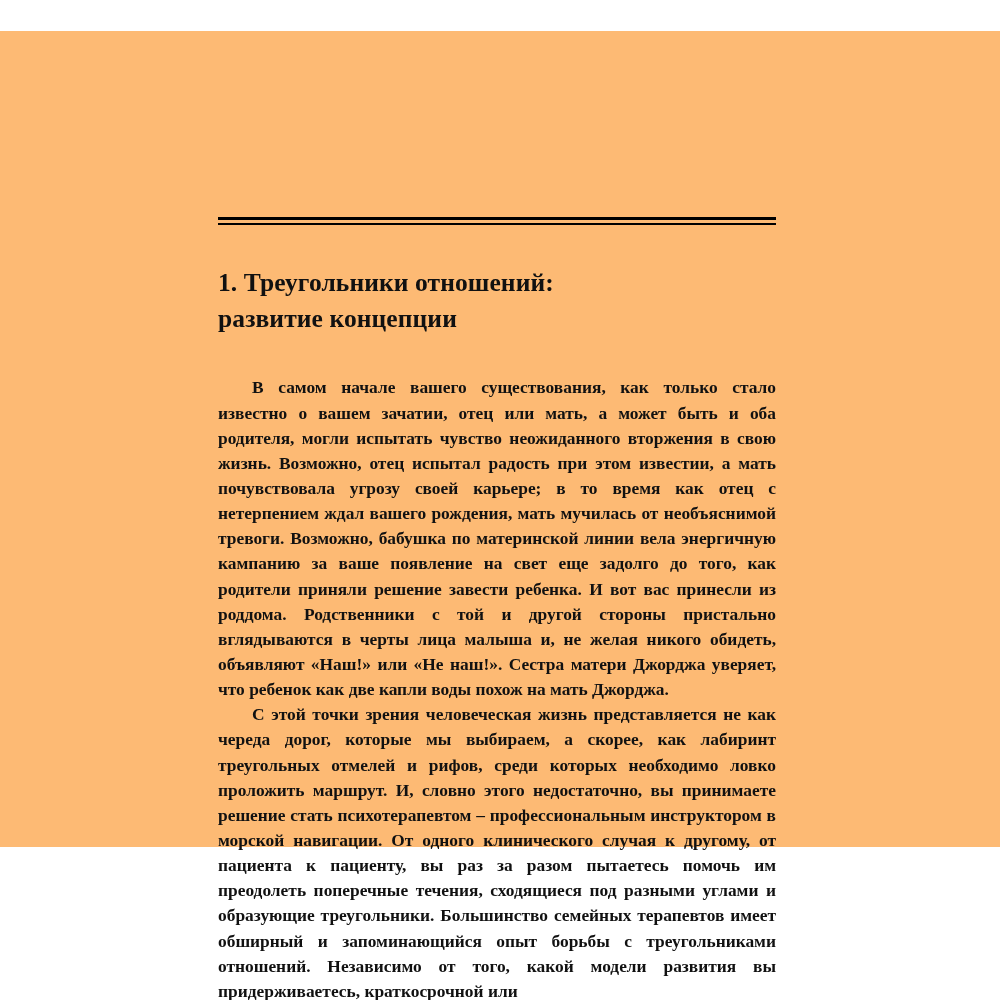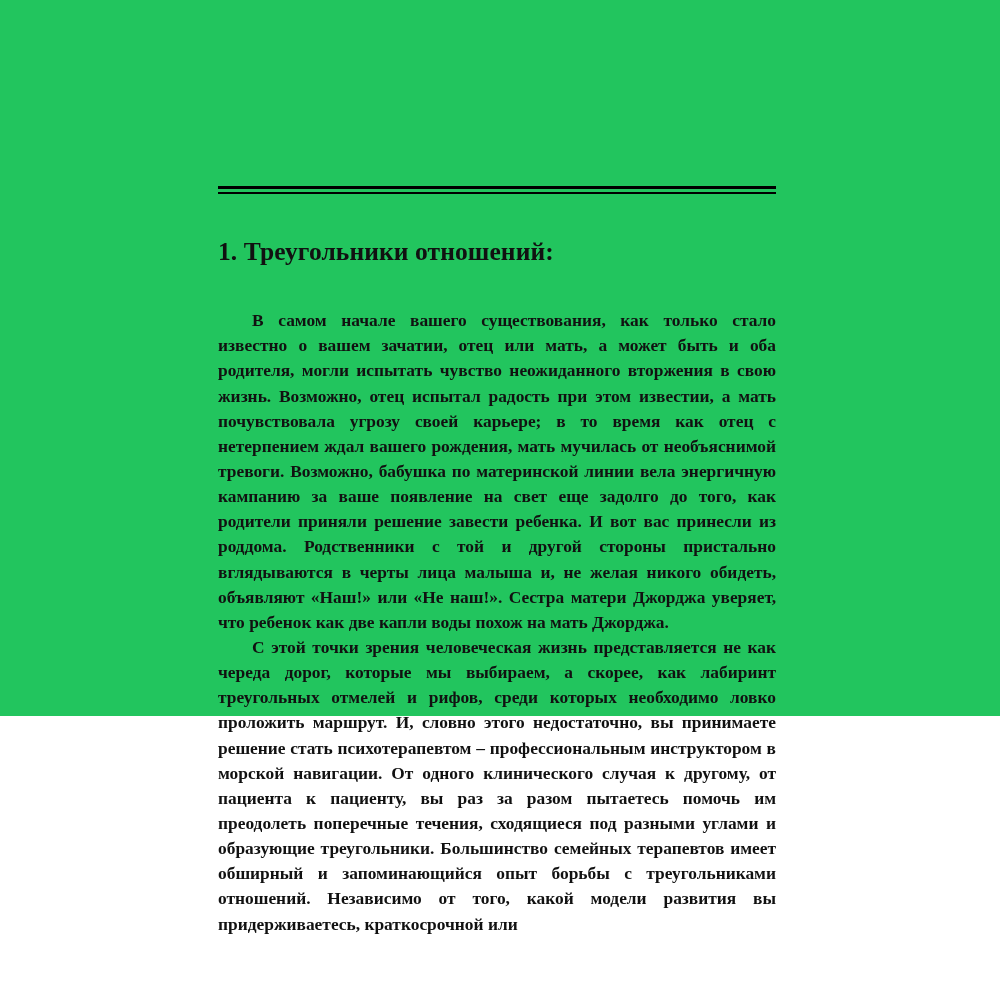--- a/index.html
+++ b/index.html
@@ -10,23 +10,24 @@
   body {
     width: 1000px;
     height: 1000px;
     font-family: "Liberation Serif", "DejaVu Serif", serif;
     color: #1a1a1a;
     overflow: hidden;
   }
   .page {
     position: relative;
     width: 1000px;
-    height: 716px;
-    background: #22c55e;
+    height: 816px;
+    background: #fdba74;
     box-sizing: border-box;
+    margin-top: 31px;
   }
   .content {
     position: absolute;
     left: 218px;
     top: 186px;
     width: 558px;
   }
   .rule {
     width: 100%;
     margin-bottom: 40px;
@@ -75,19 +76,20 @@
 <div class="page">
   <div class="content">
 
     <div class="rule">
       <div class="line thick"></div>
       <div class="line thin"></div>
     </div>
 
     <h1 class="chapter-title">
       <span>1. Треугольники отношений:</span>
+      <span class="line2">развитие концепции</span>
     </h1>
 
     <p class="body-par">В самом начале вашего существования, как только стало известно о вашем зачатии, отец или мать, а может быть и оба родителя, могли испытать чувство неожиданного вторжения в свою жизнь. Возможно, отец испытал радость при этом известии, а мать почувствовала угрозу своей карьере; в то время как отец с нетерпением ждал вашего рождения, мать мучилась от необъяснимой тревоги. Возможно, бабушка по материнской линии вела энергичную кампанию за ваше появление на свет еще задолго до того, как родители приняли решение завести ребенка. И вот вас принесли из роддома. Родственники с той и другой стороны пристально вглядываются в черты лица малыша и, не желая никого обидеть, объявляют «Наш!» или «Не наш!». Сестра матери Джорджа уверяет, что ребенок как две капли воды похож на мать Джорджа.</p>
     <p class="body-par">С этой точки зрения человеческая жизнь представляется не как череда дорог, которые мы выбираем, а скорее, как лабиринт треугольных отмелей и рифов, среди которых необходимо ловко проложить маршрут. И, словно этого недостаточно, вы принимаете решение стать психотерапевтом – профессиональным инструктором в морской навигации. От одного клинического случая к другому, от пациента к пациенту, вы раз за разом пытаетесь помочь им преодолеть поперечные течения, сходящиеся под разными углами и образующие треугольники. Большинство семейных терапевтов имеет обширный и запоминающийся опыт борьбы с треугольниками отношений. Независимо от того, какой модели развития вы придерживаетесь, краткосрочной или</p>
 
   </div>
 </div>
 
 </body></html>

